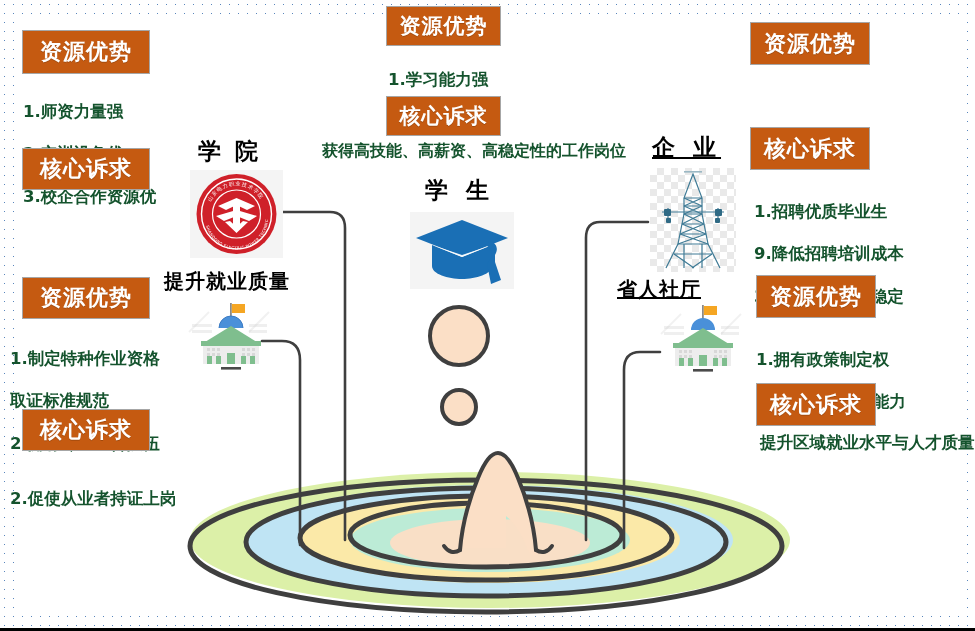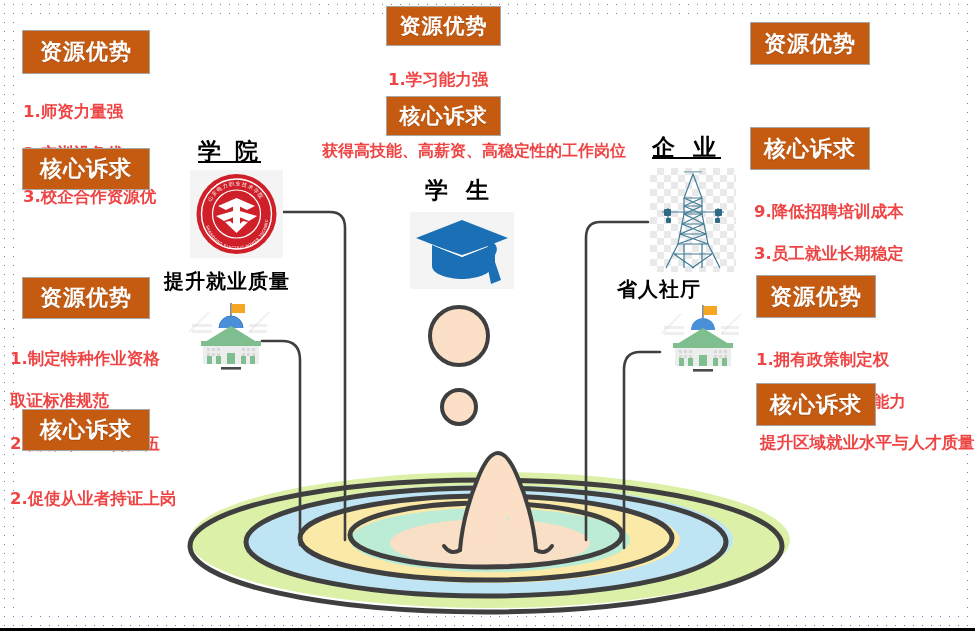--- a/index.html
+++ b/index.html
@@ -37,21 +37,21 @@
     font-weight:bold;
     display:flex;align-items:center;justify-content:center;
     letter-spacing:1px;
     box-sizing:border-box;
     text-shadow:0 1px 0 rgba(0,0,0,.18);
   }
 
   
   .btxt{
     position:absolute;
-    color:#ef4444;
+    color:#14532d;
     font-weight:bold;
     line-height:1.28;
     white-space:pre-line;
     box-sizing:border-box;
   }
 
   
   .cap{
     position:absolute;
     color:#000000;
@@ -176,48 +176,49 @@
   </div>
 
   <div class="chip" style="left:750px;top:22px;width:120px;height:43px;font-size:22px;">
     <span>资源优势</span>
   </div>
 
   <div class="chip" style="left:750px;top:127px;width:120px;height:43px;font-size:22px;">
     <span>核心诉求</span>
   </div>
   <div class="btxt" style="left:754px;top:180px;width:215px;font-size:16.5px;">
+    <div>1.招聘优质毕业生</div>
     <div>9.降低招聘培训成本</div>
     <div>3.员工就业长期稳定</div>
   </div>
 
   <div class="chip" style="left:756px;top:275px;width:120px;height:43px;font-size:22px;">
     <span>资源优势</span>
   </div>
   <div class="btxt" style="left:756px;top:328px;width:215px;font-size:16.5px;">
     <div>1.拥有政策制定权</div>
     <div>2.拥有资源调配能力</div>
   </div>
 
   <div class="chip" style="left:756px;top:383px;width:120px;height:43px;font-size:22px;">
     <span>核心诉求</span>
   </div>
   <div class="btxt nowrapline" style="left:760px;top:432px;width:230px;font-size:16.5px;">
     <div>提升区域就业水平与人才质量</div>
   </div>
 
-  <div class="cap" style="left:198px;top:136px;font-size:23px;letter-spacing:3px;text-decoration:underline;">学 院</div>
+  <div class="cap" style="left:198px;top:136px;font-size:23px;letter-spacing:3px;">学 院</div>
 
   <div class="cap" style="left:164px;top:268px;font-size:20px;letter-spacing:1px;">提升就业质量</div>
 
   <div class="cap" style="left:425px;top:175px;font-size:23px;letter-spacing:5px;">学 生</div>
 
   <div class="cap" style="left:652px;top:132px;font-size:23px;letter-spacing:5px;text-decoration:underline;">企 业</div>
 
-  <div class="cap" style="left:617px;top:276px;font-size:20px;letter-spacing:1px;">省人社厅</div>
+  <div class="cap" style="left:617px;top:276px;font-size:20px;letter-spacing:1px;text-decoration:underline;">省人社厅</div>
 
   <div class="flatwm" style="left:190px;top:170px;width:93px;height:88px;"></div>
   <div class="icobox" style="left:192px;top:172px;width:89px;height:84px;">
     <svg width="89" height="84" viewBox="0 0 89 84">
       <circle cx="44.5" cy="42" r="40" fill="#CF2029"></circle>
       <circle cx="44.5" cy="42" r="35" fill="none" stroke="#ffffff" stroke-width="1.4"></circle>
       <circle cx="44.5" cy="42" r="24" fill="none" stroke="#ffffff" stroke-width="1.2"></circle>
 
       <path d="M26 34 L44.5 26 L63 34 L55 38 L44.5 33 L34 38 Z" fill="#ffffff"></path>
       <path d="M24 44 L44.5 38 L65 44 L57 49 L44.5 44 L32 49 Z" fill="#ffffff"></path>

